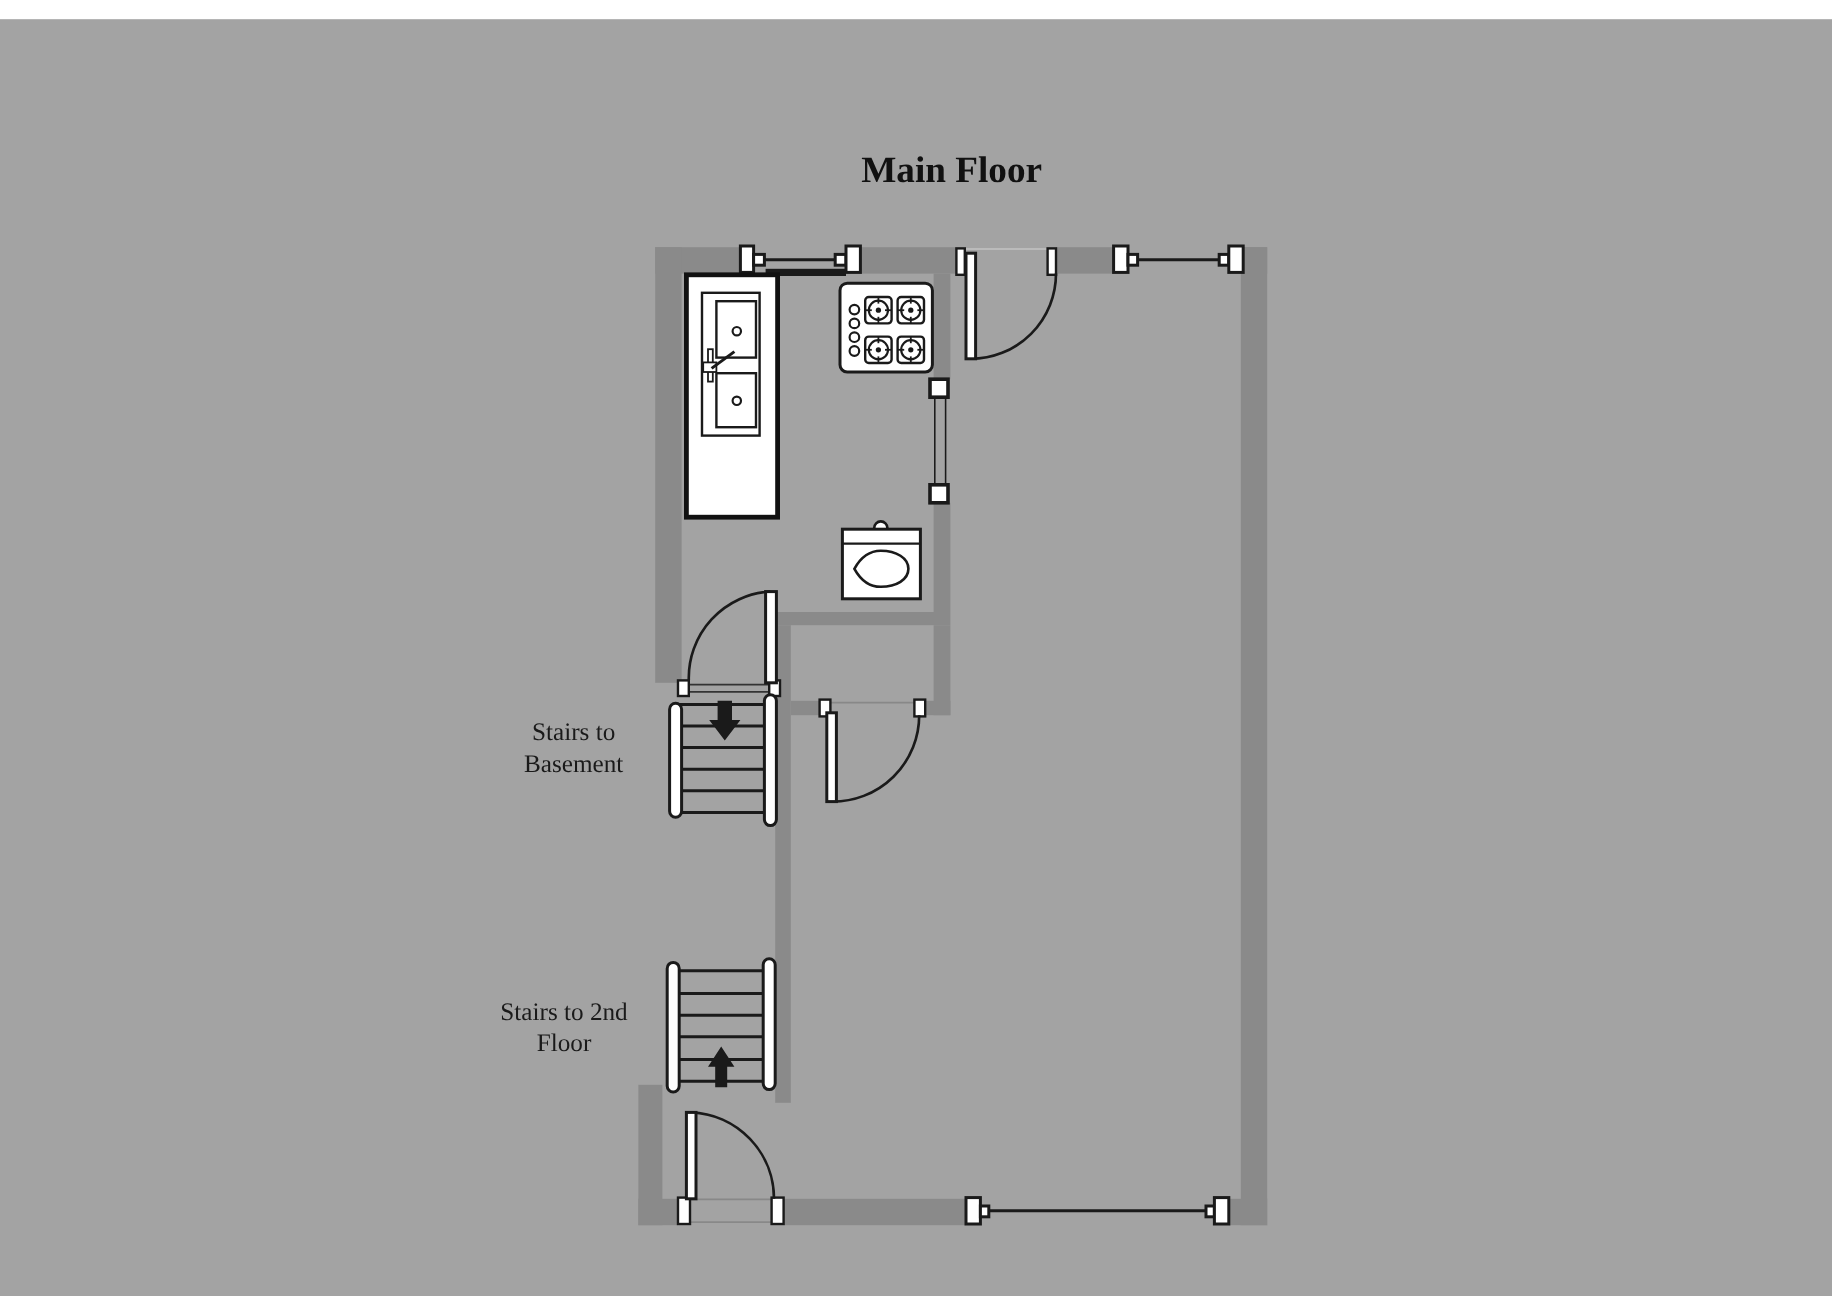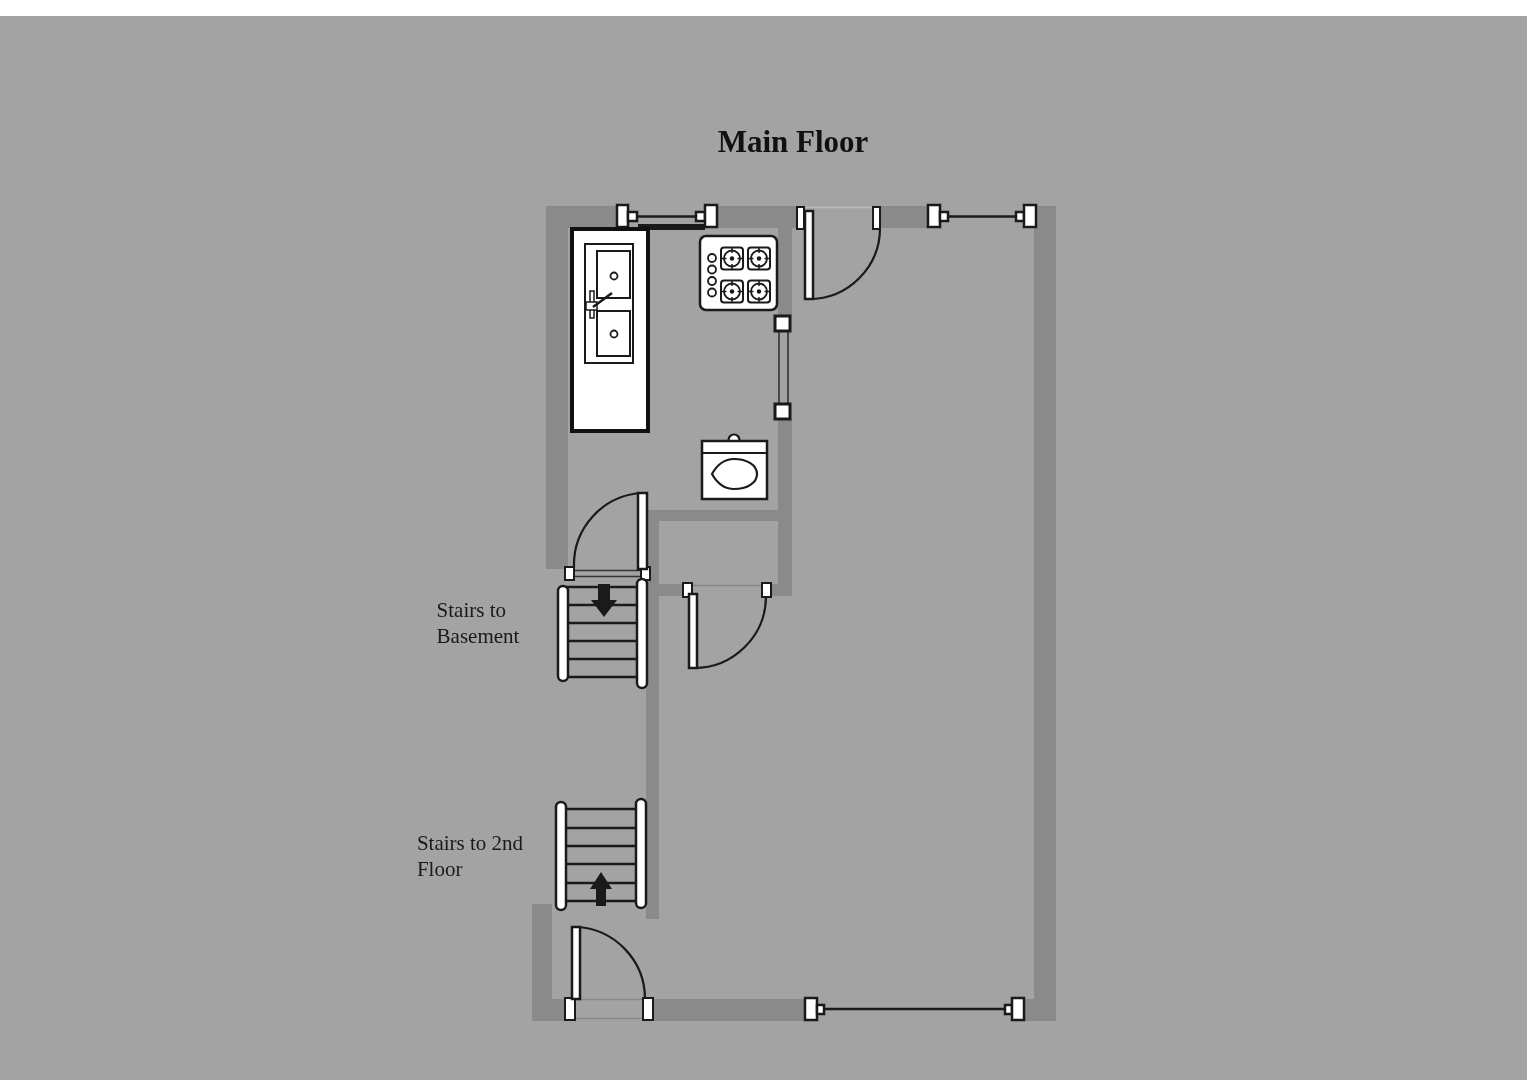--- a/index.html
+++ b/index.html
@@ -19,21 +19,21 @@
     font-size:31px;
     font-weight:bold;
     color:#111;
     white-space:nowrap;
   }
   .stair-label{
     position:absolute;
     transform:translateX(-50%);
     font-size:21px;
     color:#1a1a1a;
-    text-align:left;
+    text-align:center;
     line-height:26px;
     white-space:pre-line;
   }
   .label-basement{left:478px;top:581px;}
   .label-second{left:470px;top:814px;}
 </style>
 </head>
 <body>
 
 <div class="canvas">

